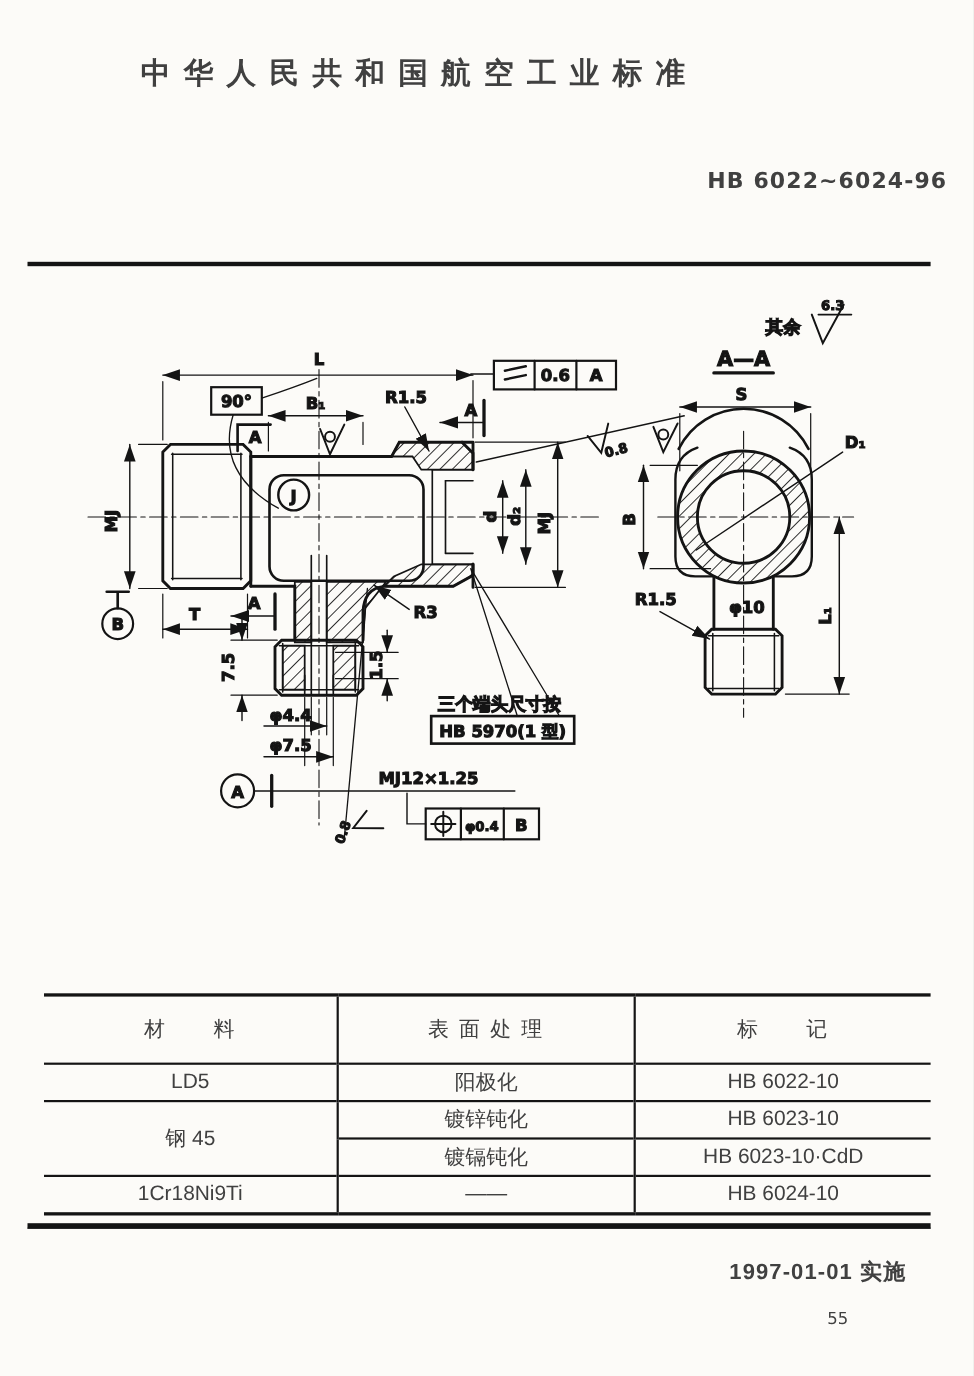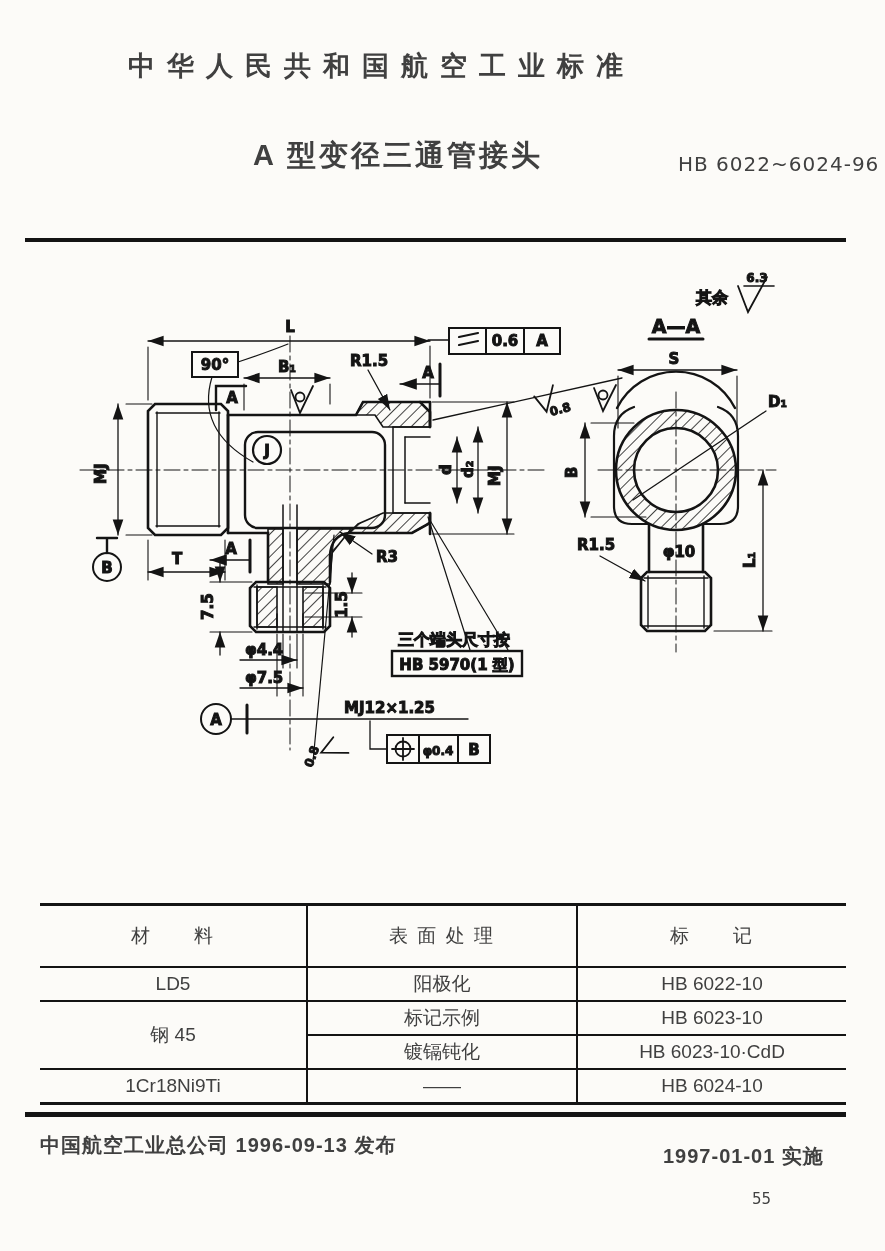--- a/index.html
+++ b/index.html
@@ -10,21 +10,21 @@
   }
   .abs{position:absolute;}
   .std-name{
     left:128px;top:48px;width:640px;
     font-size:27px;font-weight:bold;letter-spacing:12px;white-space:nowrap;
   }
   .doc-title{
     left:253px;top:136px;font-size:29px;font-weight:bold;letter-spacing:3px;white-space:nowrap;
   }
   .std-no{
-    left:678px;top:152px;font-size:20px;font-weight:normal;letter-spacing:1px;white-space:nowrap;
+    left:643px;top:152px;font-size:20px;font-weight:bold;letter-spacing:1px;white-space:nowrap;
     font-family:"DejaVu Sans","Liberation Sans",sans-serif;
   }
   .rule-top{left:25px;top:238px;width:821px;height:4px;background:#141414;}
   .rule-footer{left:25px;top:1112px;width:821px;height:4px;background:#141414;border-bottom:1px solid #141414;}
   .example-line{left:67px;top:870px;font-size:19px;letter-spacing:1px;white-space:nowrap;}
   table.spec{
     position:absolute;left:40px;top:903px;width:806px;
     border-collapse:collapse;table-layout:fixed;
     font-size:19px;
   }
@@ -44,21 +44,20 @@
   svg .dimtxt{font-size:15px;}
   svg .small{font-size:12px;}
   svg .cjk{font-size:16px;}
 </style>
 </head>
 <body>
 
 <div id="page">
 
   <div class="abs std-name">中华人民共和国航空工业标准</div>
-  <div class="abs doc-title">A 型变径三通管接头</div>
   <div class="abs std-no">HB 6022~6024-96</div>
   <div class="abs rule-top"></div>
 
   <svg class="abs" style="left:0;top:248px" width="885" height="575" viewBox="0 248 885 575">
     <defs>
       <marker id="ah" viewBox="0 0 10 10" refX="10" refY="5" markerWidth="12" markerHeight="12" orient="auto-start-reverse">
         <path d="M10,5 L0,1.6 L0,8.4 Z" fill="#141414"></path>
       </marker>
       <pattern id="hat" patternUnits="userSpaceOnUse" width="8" height="8" patternTransform="rotate(45)">
         <line x1="0" y1="0" x2="0" y2="8" stroke="#141414" stroke-width="1.6"></line>
@@ -379,33 +378,32 @@
         <td class="cb">表 面 处 理</td>
         <td class="cb">标　　记</td>
       </tr>
       <tr class="bt">
         <td>LD5</td>
         <td class="cb">阳极化</td>
         <td class="cb">HB 6022-10</td>
       </tr>
       <tr class="bt">
         <td rowspan="2">钢 45</td>
-        <td class="cb">标记示例</td>
+        <td class="cb">镀锌钝化</td>
         <td class="cb">HB 6023-10</td>
       </tr>
       <tr>
         <td class="cb" style="border-top:2px solid #141414">镀镉钝化</td>
         <td class="cb" style="border-top:2px solid #141414">HB 6023-10·CdD</td>
       </tr>
       <tr class="bt thick-bot">
         <td>1Cr18Ni9Ti</td>
         <td class="cb">——</td>
         <td class="cb">HB 6024-10</td>
       </tr>
     </tbody>
   </table>
 
   <div class="abs rule-footer"></div>
-  <div class="abs footer-issue">中国航空工业总公司 1996-09-13 发布</div>
   <div class="abs footer-impl">1997-01-01 实施</div>
   <div class="abs page-num">55</div>
 
 </div>
 
 </body></html>

